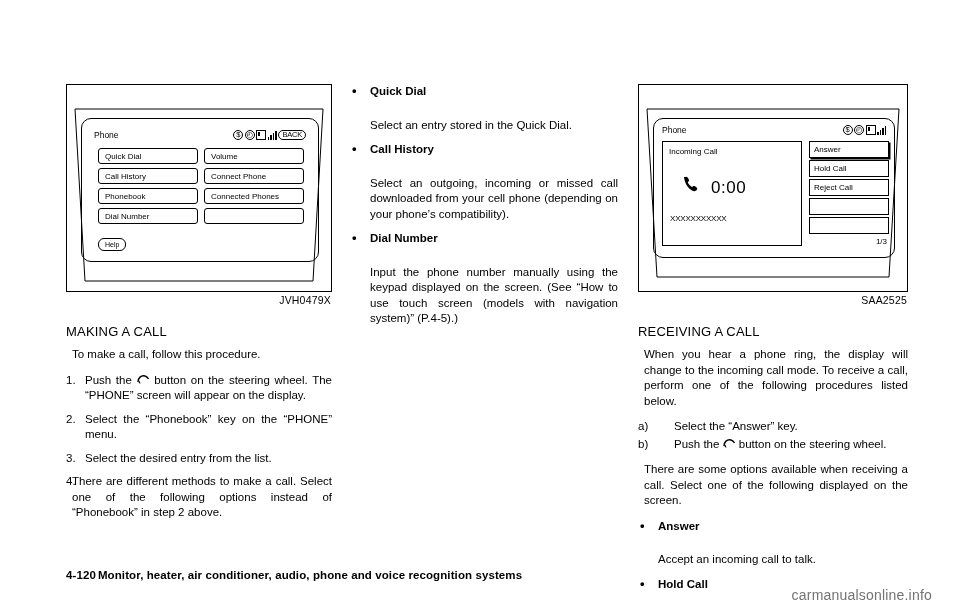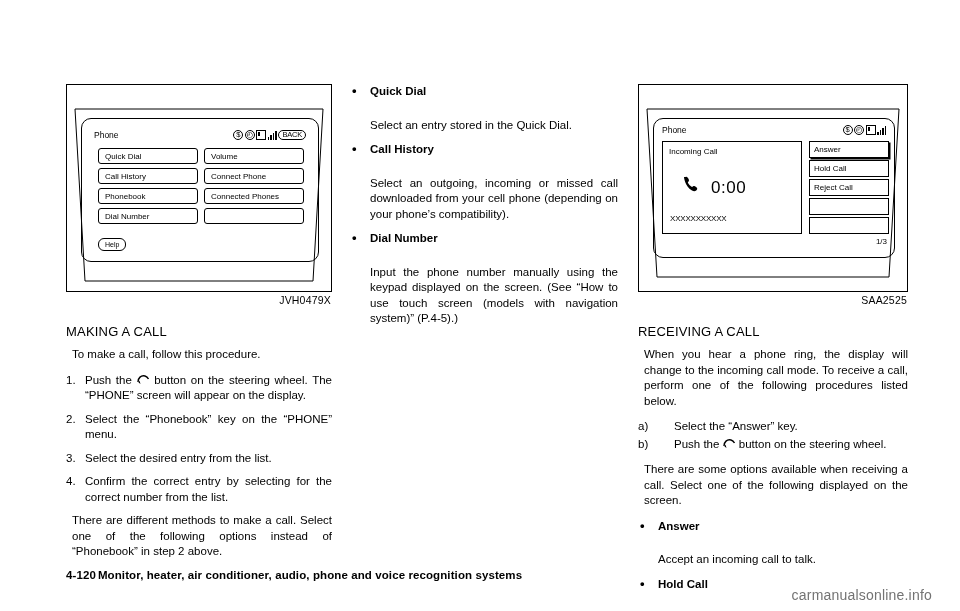--- a/index.html
+++ b/index.html
@@ -175,21 +175,21 @@
   .sr-titlebar {
     position: absolute;
     left: 8px; top: 4px; right: 8px;
     height: 14px;
     display: flex; align-items: center; justify-content: space-between;
     font-size: 8.5px;
   }
   .sr-panel-left {
     position: absolute;
     left: 8px; top: 22px;
-    width: 140px; height: 93px;
+    width: 140px; height: 105px;
     border: 1px solid #000;
     box-sizing: border-box;
   }
   .sr-incoming {
     position: absolute;
     left: 6px; top: 5px;
     font-size: 8px;
   }
   .sr-timer {
     position: absolute;
@@ -398,21 +398,20 @@
       <li>
         <span class="num">2.</span>
         <span>Select the “Phonebook” key on the “PHONE” menu.</span>
       </li>
       <li>
         <span class="num">3.</span>
         <span>Select the desired entry from the list.</span>
       </li>
       <li>
         <span class="num">4.</span>
-        <span>Confirm the correct entry by selecting for the correct number from the list.</span>
       </li>
     </ol>
 
     <p class="body">There are different methods to make a call. Select one of the following options instead of “Phonebook” in step 2 above.</p>
   </div>
 
   <div class="col col-mid">
     <ul class="bullets">
       <li>
         <div class="head">

